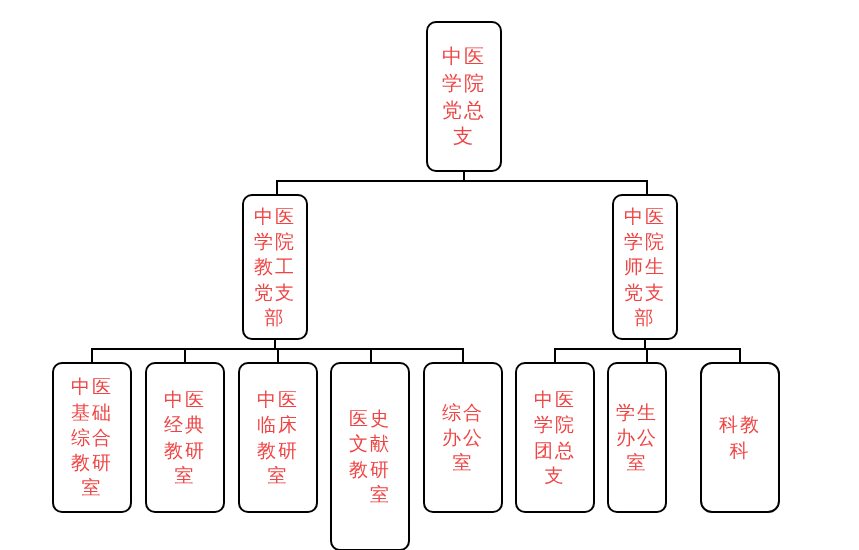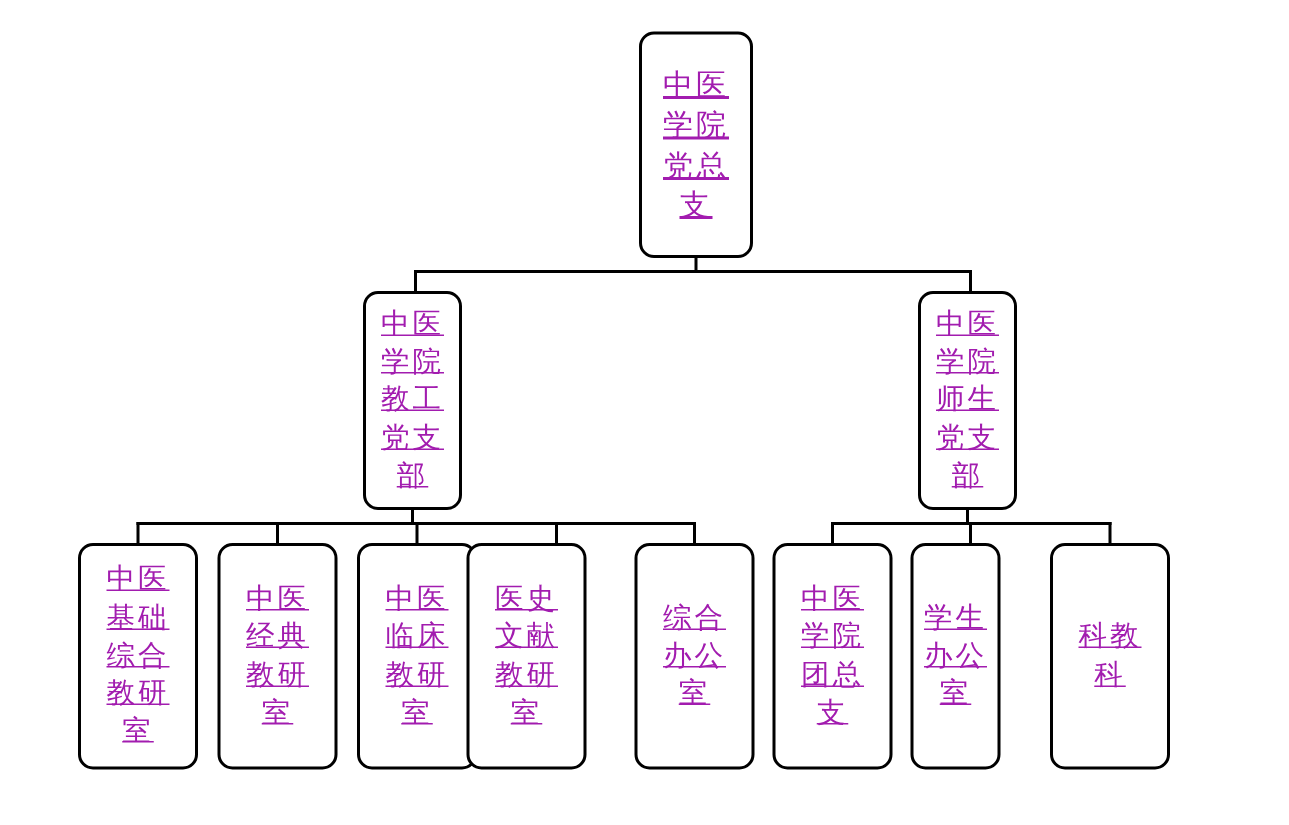--- a/index.html
+++ b/index.html
@@ -25,24 +25,23 @@
     display:flex;
     align-items:center;
     justify-content:center;
     text-align:center;
   }
   .node .txt{
     display:block;
     font-size:19px;
     line-height:1.33;
     letter-spacing:2px;
-    color:#a21caf;
+    color:#ef4444;
     white-space:pre-line;
     font-weight:400;
-    text-decoration:underline;
   }
   .node.lvl1 .txt{font-size:20px;}
   .node.lvl2 .txt{font-size:19px;}
   .node.lvl3 .txt{font-size:19px;}
   
   .line{
     position:absolute;
     background:#000000;
   }
   .line.h{height:2px;}
@@ -113,21 +112,21 @@
 室</span>
   </div>
 
   <div class="node lvl3" style="left:238px; top:362px; width:80px; height:151px;">
     <span class="txt">中医
 临床
 教研
 室</span>
   </div>
 
-  <div class="node lvl3" style="left:311px; top:362px; width:80px; height:151px;">
+  <div class="node lvl3" style="left:330px; top:362px; width:80px; height:189px;text-align:right;">
     <span class="txt">医史
 文献
 教研
 室</span>
   </div>
 
   <div class="node lvl3" style="left:423px; top:362px; width:80px; height:151px;">
     <span class="txt">综合
 办公
 室</span>
@@ -139,18 +138,18 @@
 团总
 支</span>
   </div>
 
   <div class="node lvl3" style="left:607px; top:362px; width:60px; height:151px;">
     <span class="txt">学生
 办公
 室</span>
   </div>
 
-  <div class="node lvl3" style="left:700px; top:362px; width:80px; height:151px;">
+  <div class="node lvl3" style="left:700px; top:362px; width:80px; height:151px;border-radius:12px;">
     <span class="txt">科教
 科</span>
   </div>
 
 </div>
 
 </body></html>

